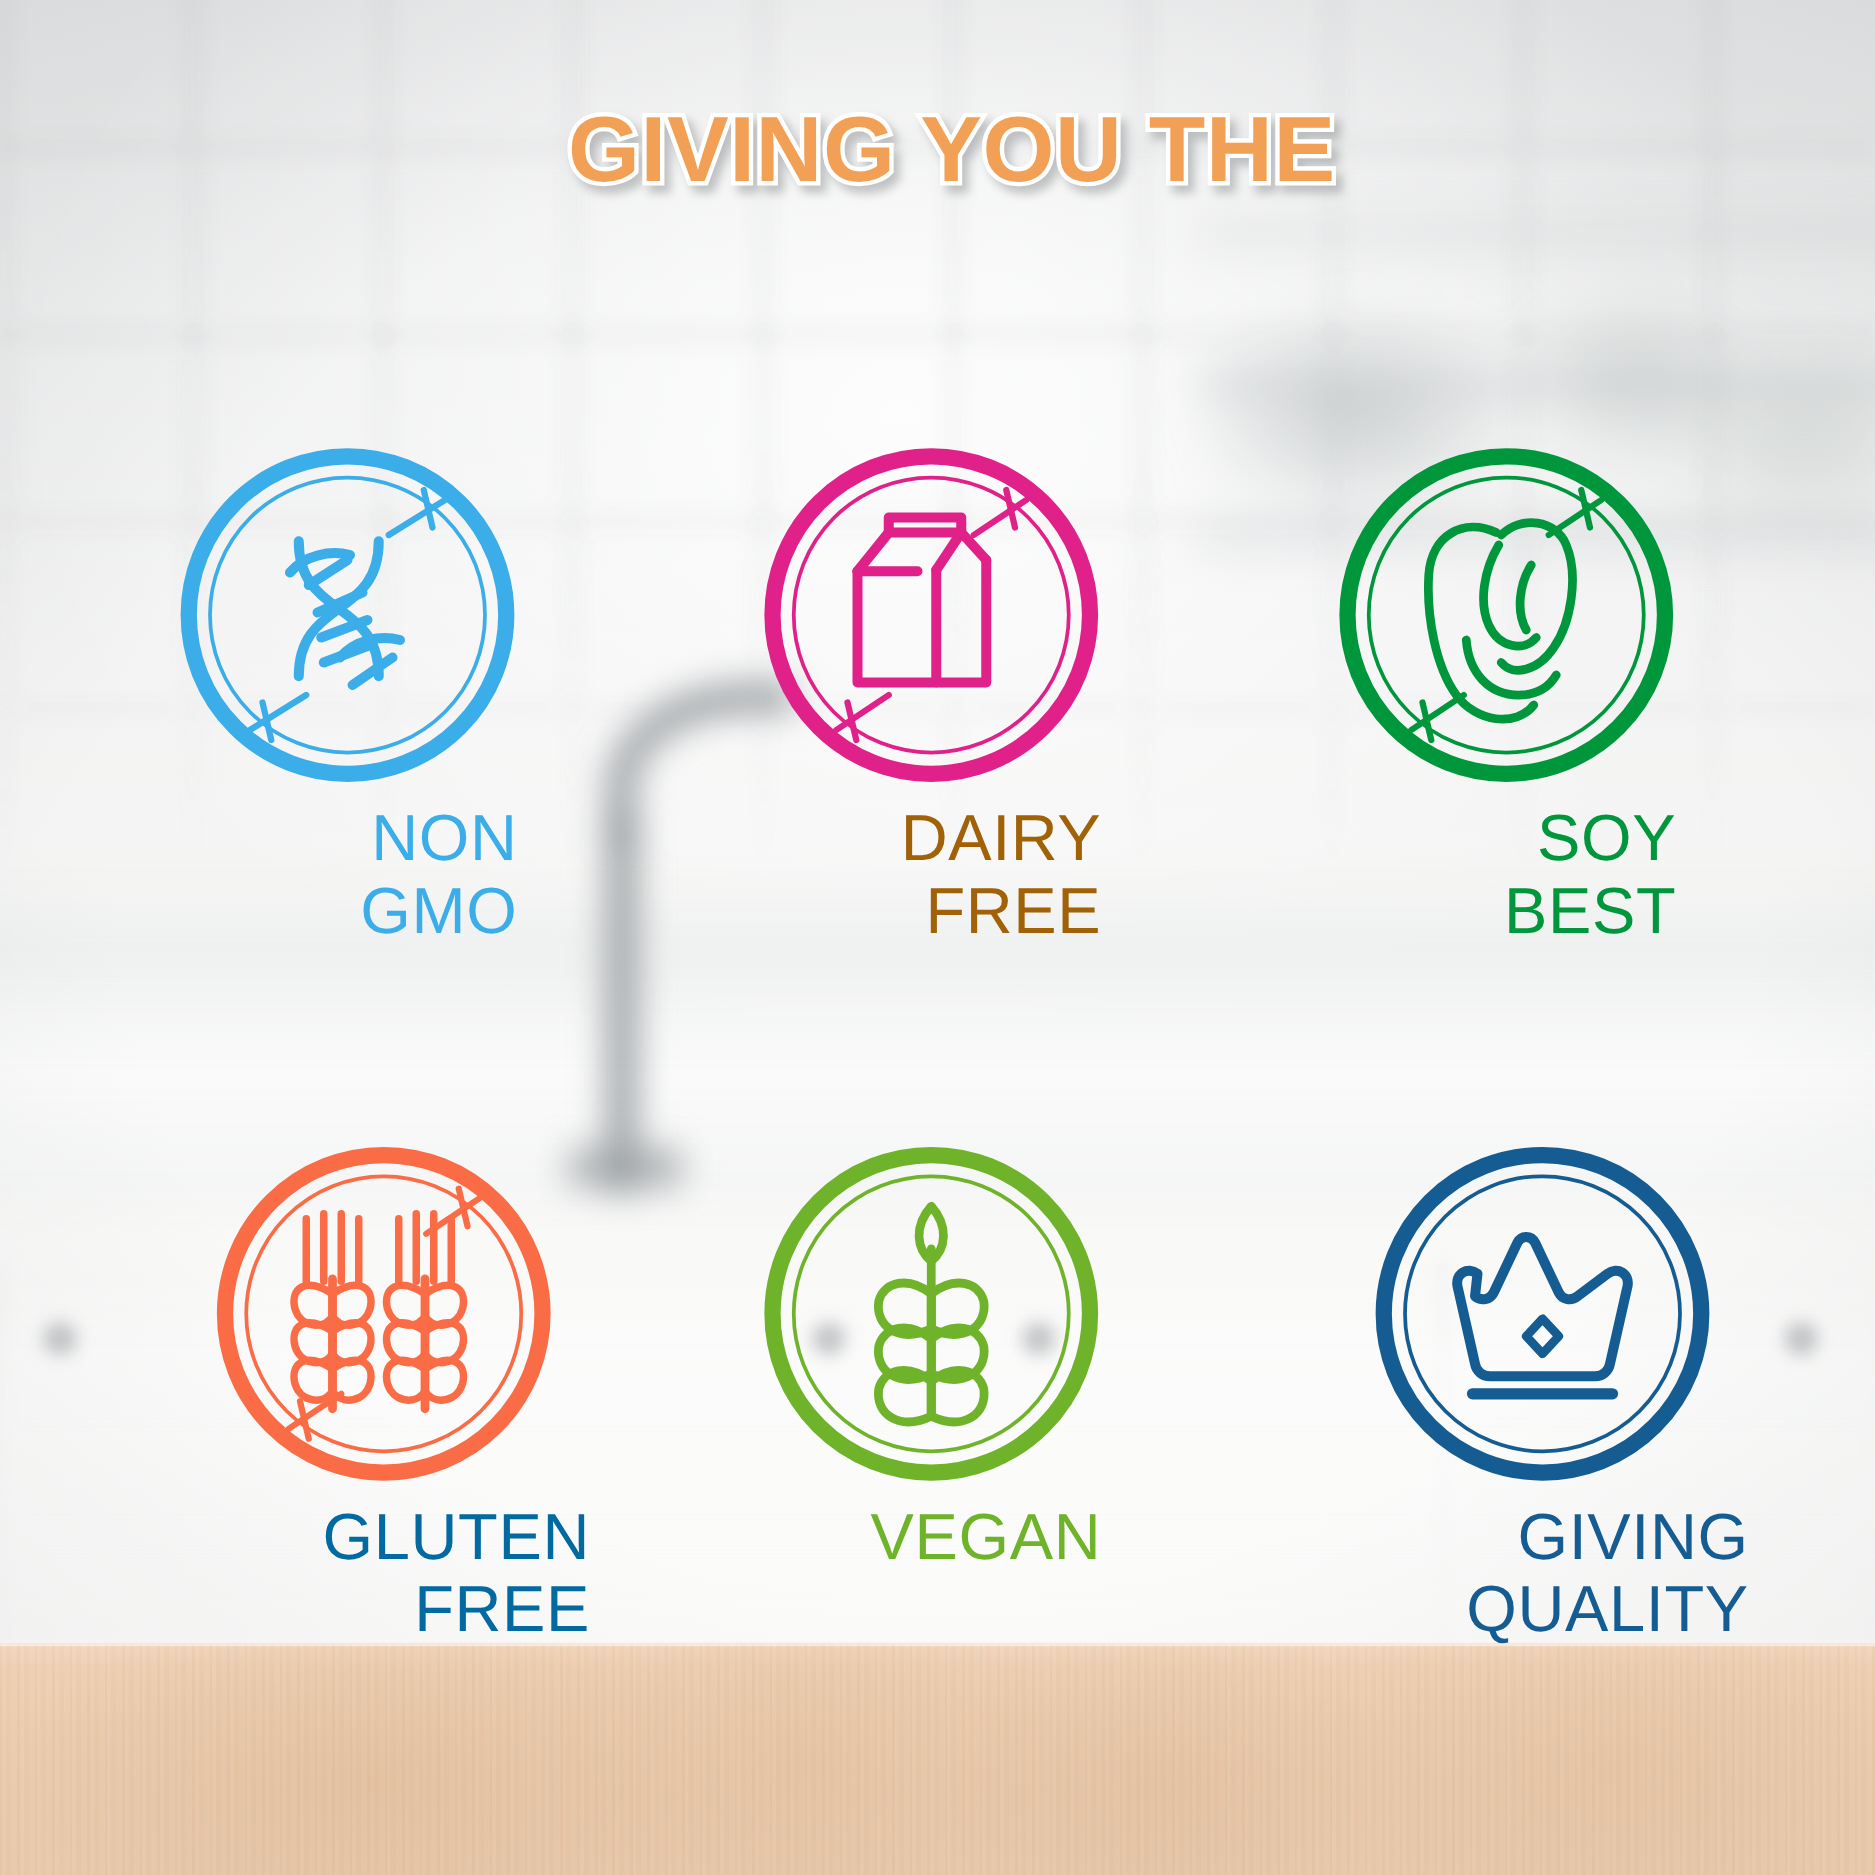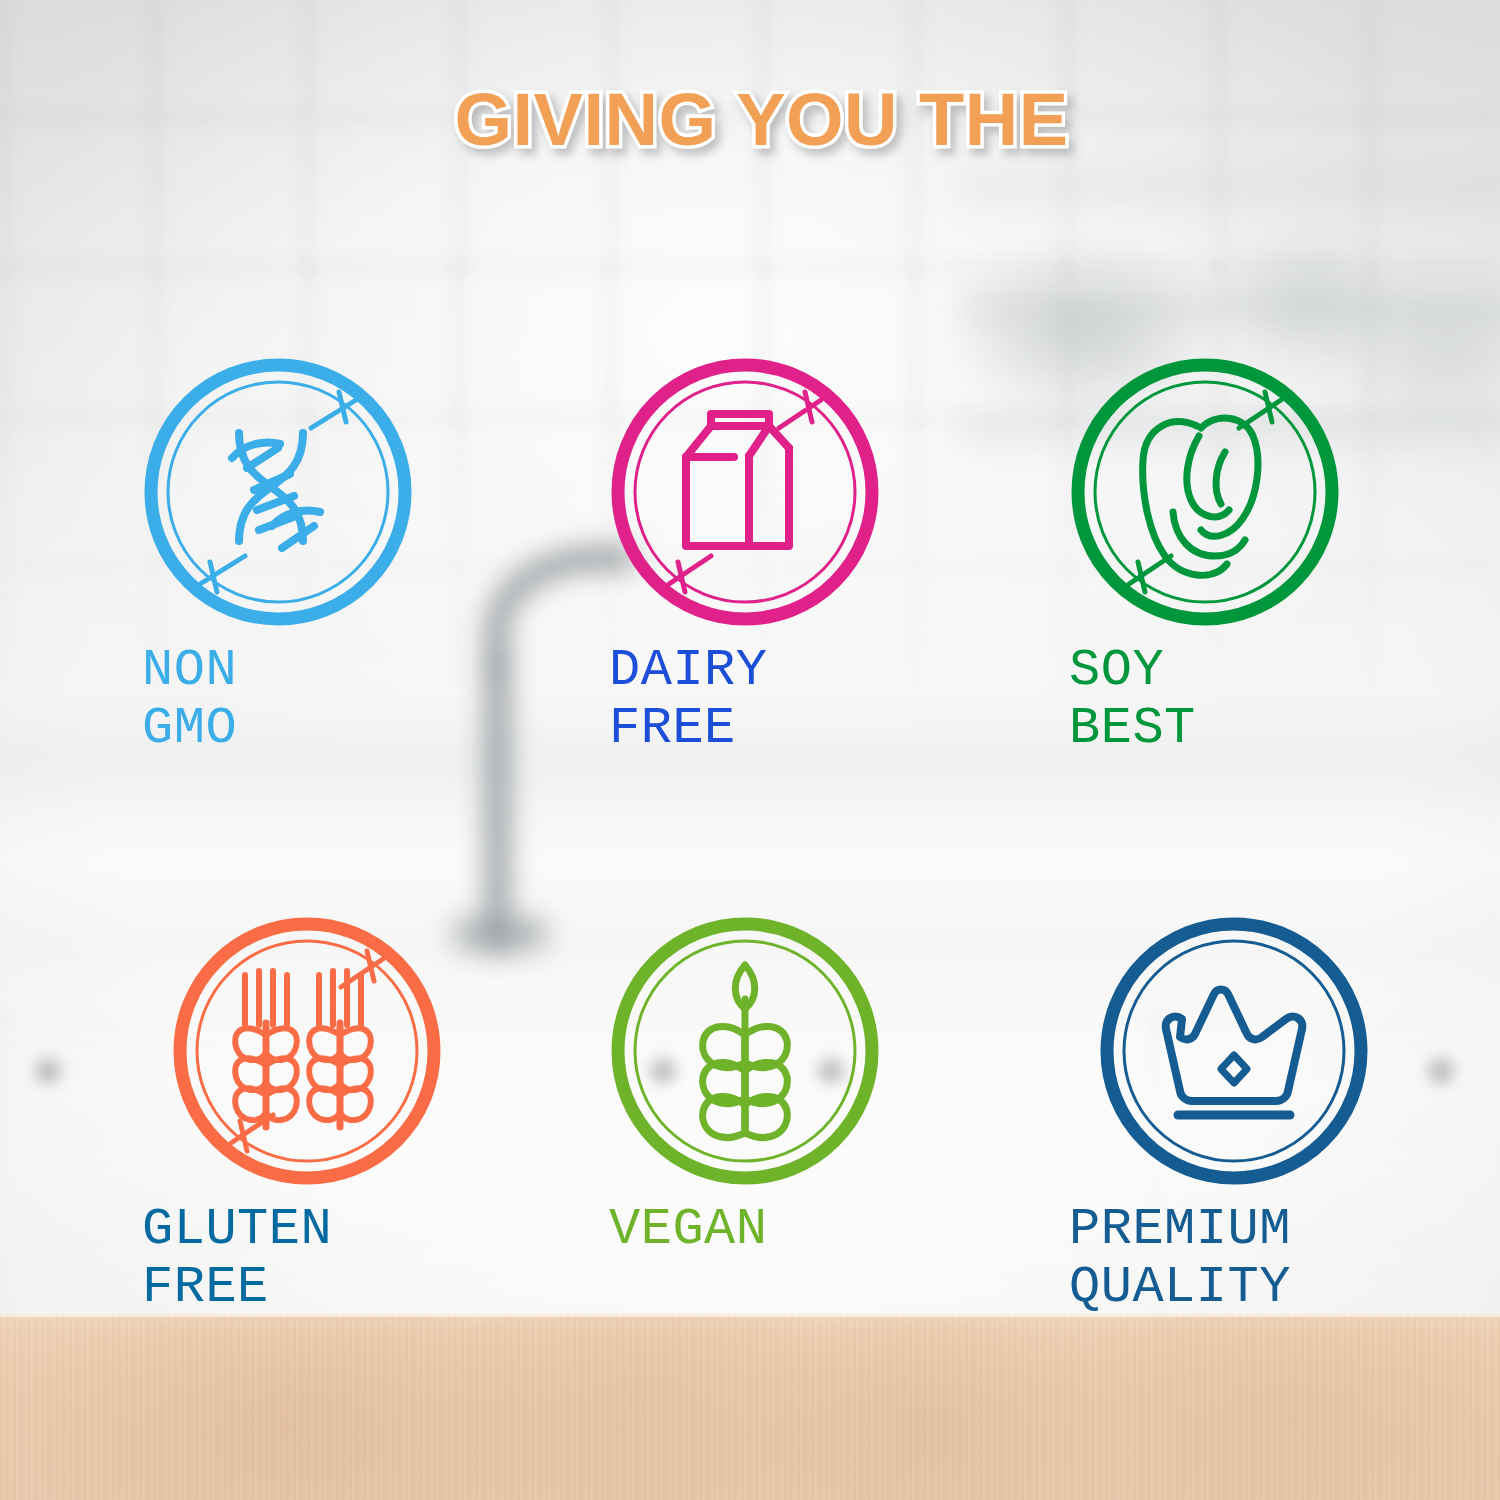--- a/index.html
+++ b/index.html
@@ -140,22 +140,21 @@
     filter:drop-shadow(5px 6px 4px rgba(120,122,124,.42));
     white-space:nowrap;
     padding-left:23px;
   }
   .headline .l2 { font-size:76px; letter-spacing:0px; }
 
   
   .badge {
     position:absolute;
     width:272px;
-    text-align:left;
-    font-family:Liberation Mono, monospace;
+    text-align:right;
   }
   .badge .disc {
     position:relative;
     width:272px; height:272px;
     margin:0 auto;
   }
   .badge .disc svg { display:block; width:272px; height:272px; overflow:visible; }
 
   .badge .label {
     margin-top:14px;
@@ -254,21 +253,21 @@
           <path d="M160 70 L180 92" stroke-width="8"></path>
 
           <line x1="140" y1="100" x2="140" y2="190" stroke-width="8"></line>
           <path d="M140 100 L160 70" stroke-width="8"></path>
 
           <line x1="102" y1="70" x2="160" y2="70" stroke-width="8"></line>
           <line x1="77" y1="101" x2="125" y2="101" stroke-width="8"></line>
         </g>
       </svg>
     </div>
-    <div class="label" style="color: #1d4ed8;">DAIRY
+    <div class="label" style="color: #a16207;">DAIRY
 FREE</div>
   </div>
 
   <div class="badge col-3 row-1">
     <div class="disc">
       <svg viewBox="0 0 272 272">
         <g id="g-soy" fill="none" stroke-linecap="round" stroke-linejoin="round" stroke="#00973C">
           <circle cx="136" cy="136" r="127" stroke-width="13"></circle>
           <circle cx="136" cy="136" r="110" stroke-width="3"></circle>
           <line x1="170" y1="72" x2="212" y2="44" stroke-width="5"></line>
@@ -372,17 +371,17 @@
           <path d="M84 104 c-8 -6 -18 0 -16 10 l14 62 c1 6 6 10 12 10 h84 c6 0 11 -4 12 -10 l14 -62
                    c2 -10 -8 -16 -16 -10 l-24 18 c-5 4 -12 3 -15 -3 l-19 -40 c-3 -6 -11 -6 -14 0
                    l-19 40 c-3 6 -10 7 -15 3 Z" stroke-width="8"></path>
 
           <path d="M136 140 l13 14 l-13 14 l-13 -14 Z" stroke-width="7"></path>
 
           <line x1="80" y1="200" x2="192" y2="200" stroke-width="9"></line>
         </g>
       </svg>
     </div>
-    <div class="label" style="color: rgb(21, 92, 147);">PREMIUM
+    <div class="label" style="color: rgb(21, 92, 147);">GIVING
 QUALITY</div>
   </div>
 
 </div>
 
 </body></html>

